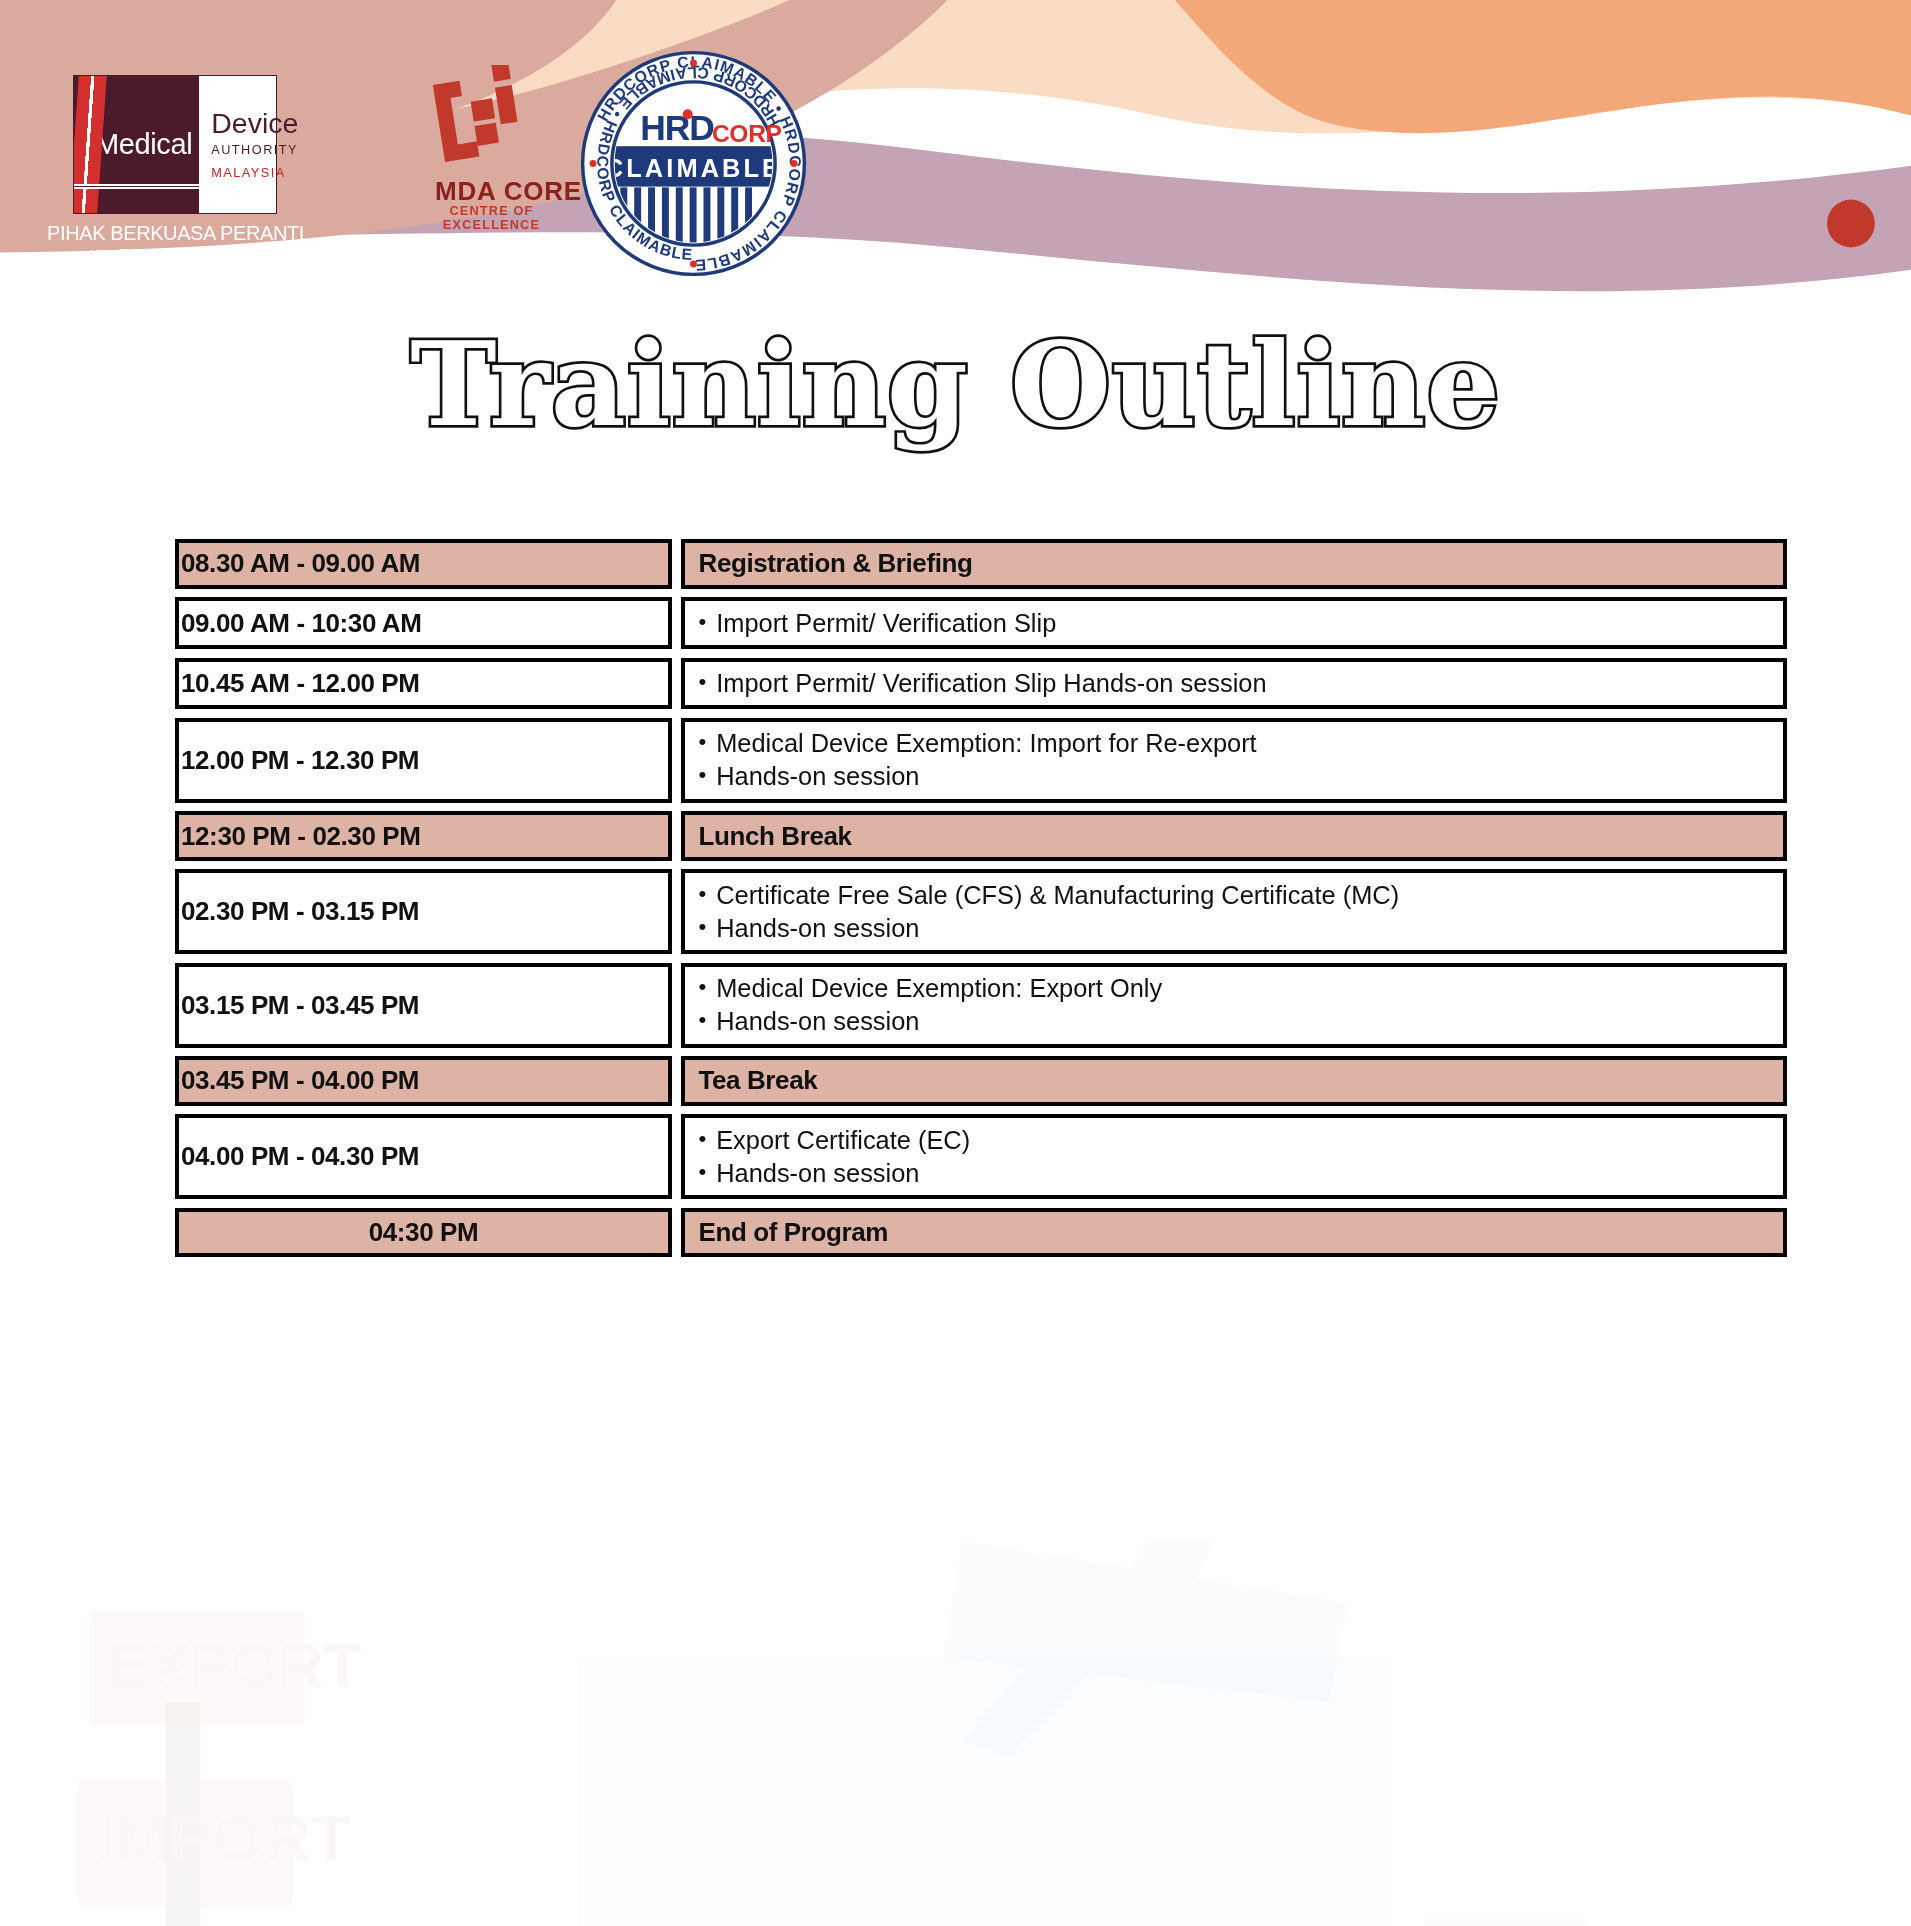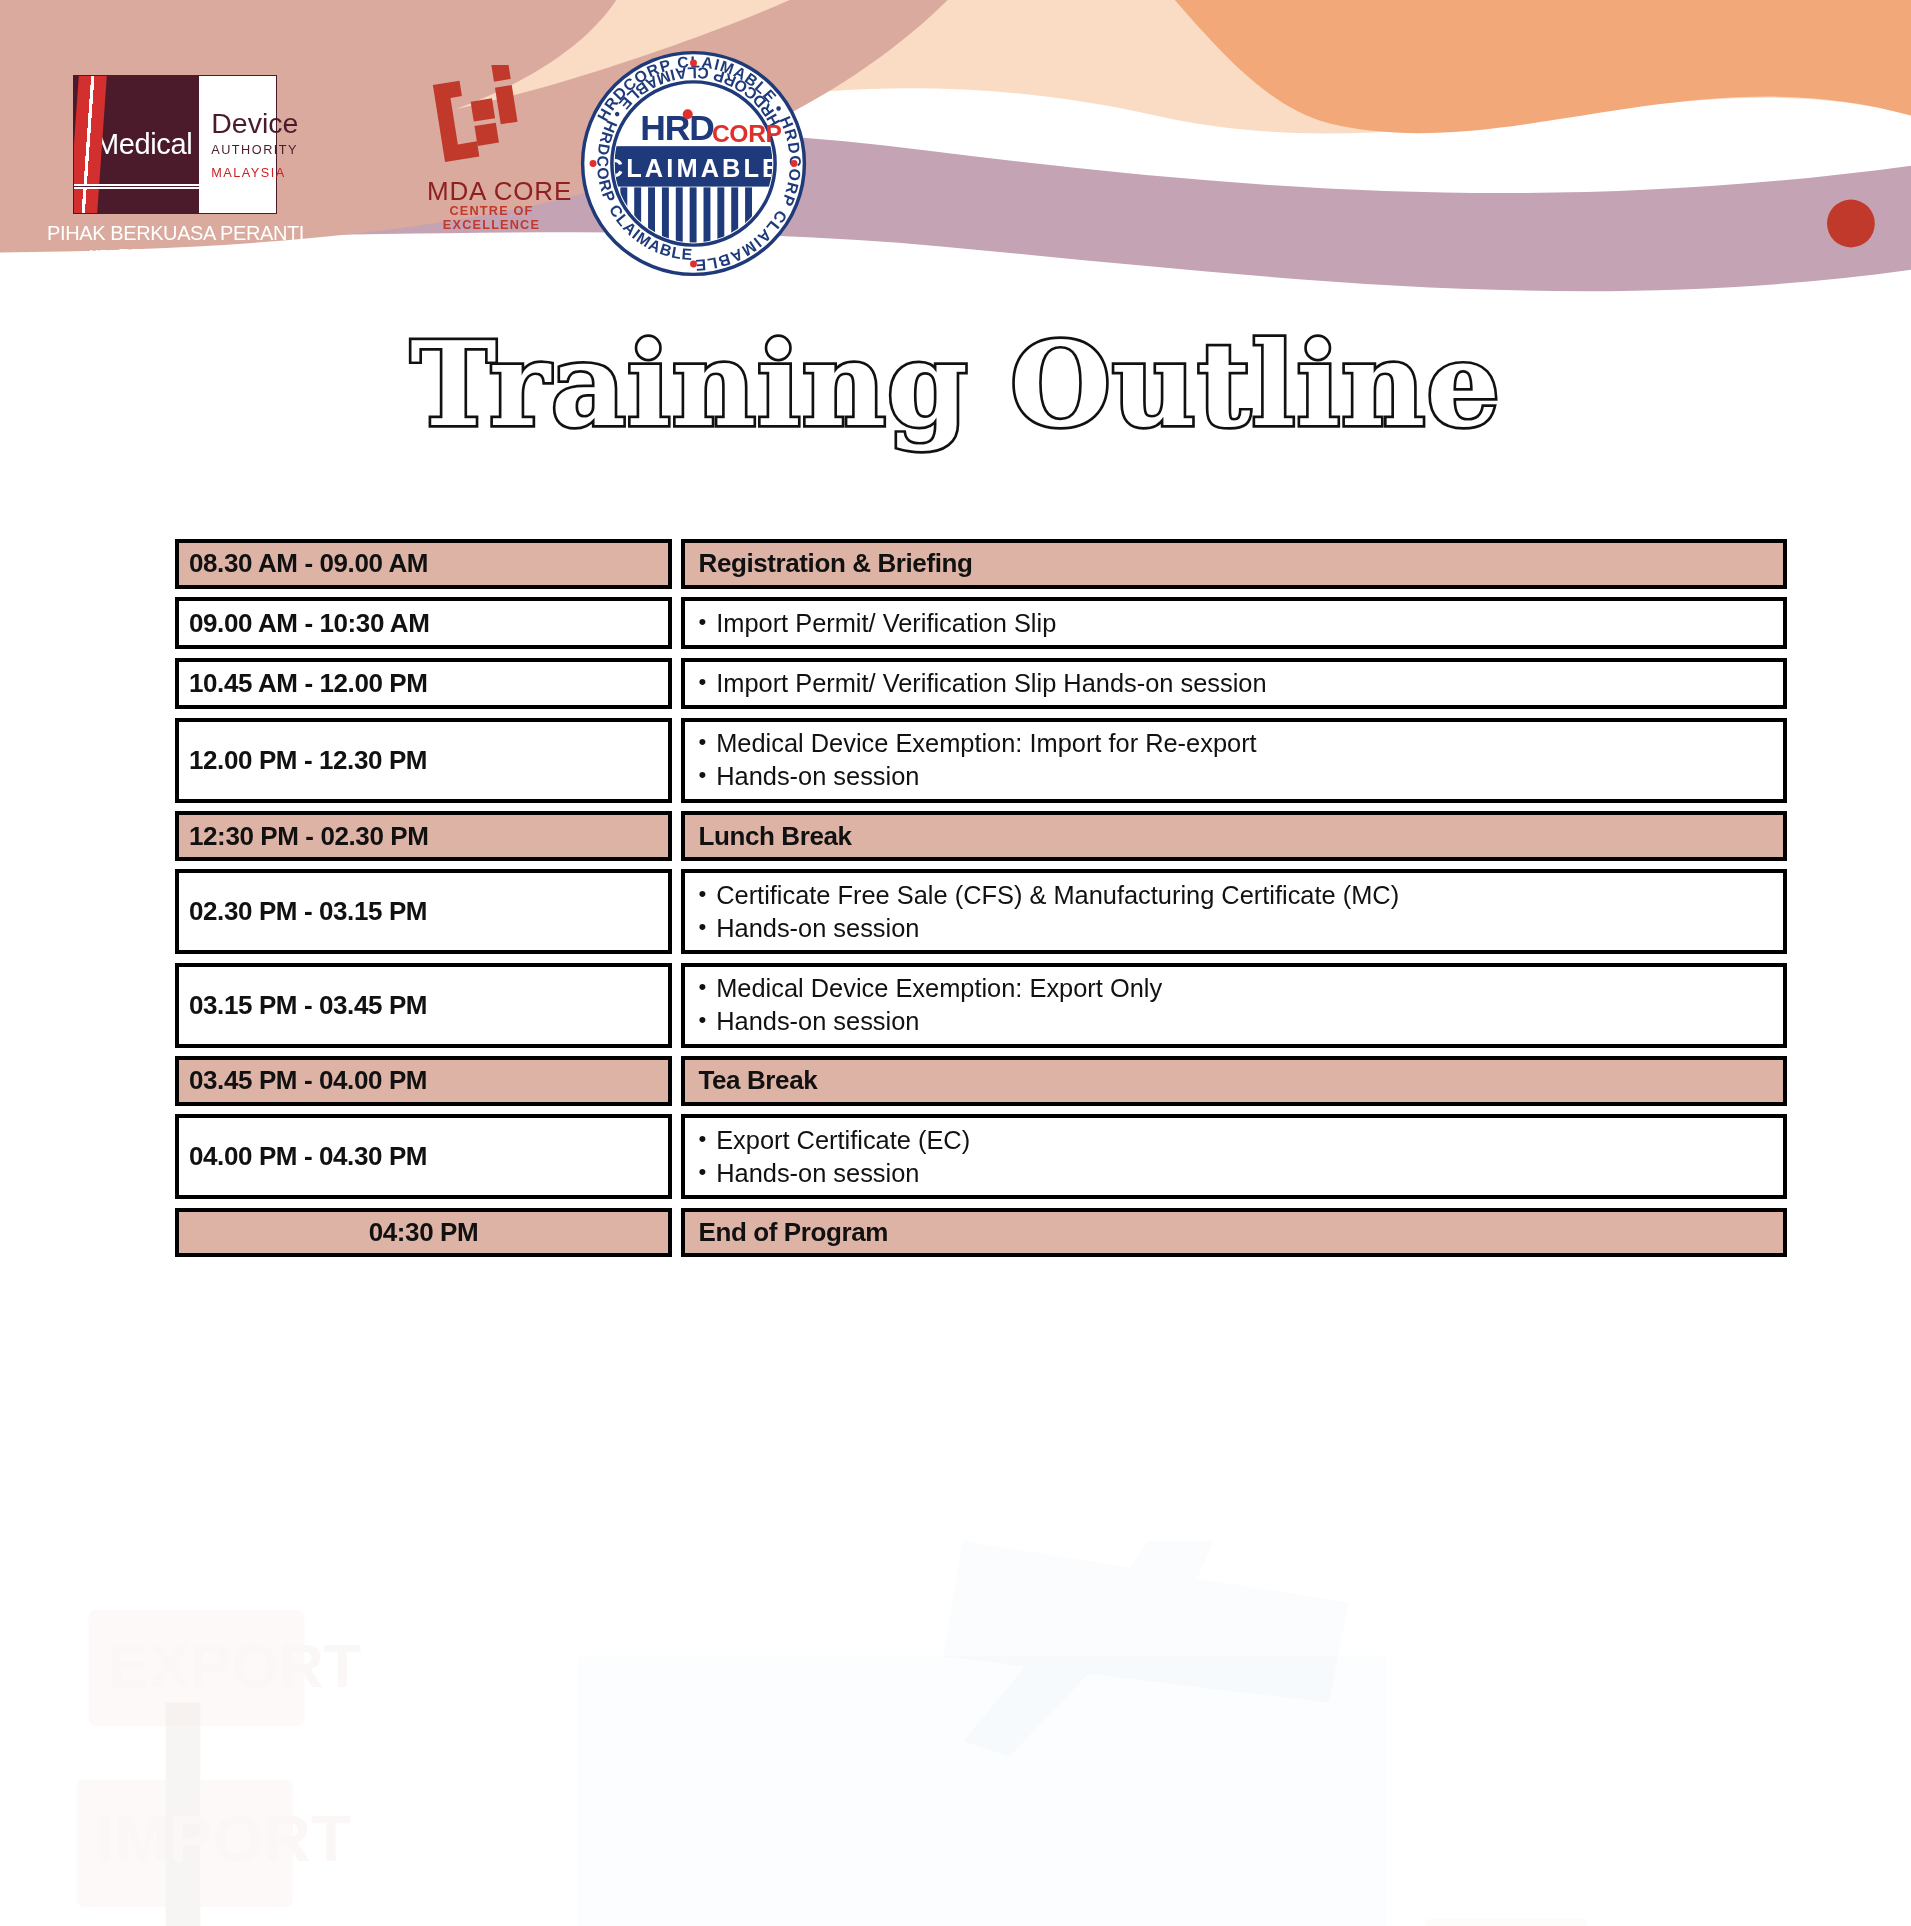--- a/index.html
+++ b/index.html
@@ -39,40 +39,40 @@
   .mda-auth{color:#4b1b2c;font-size:12.7px;letter-spacing:1.5px;margin-top:5.4px;}
   .mda-my{color:#cc2027;font-size:12.7px;letter-spacing:1.5px;margin-top:8.5px;}
   .mda-cap1{position:absolute;left:0;top:222px;width:351px;text-align:center;color:#fff;
             font-size:20px;font-weight:normal;letter-spacing:-0.4px;}
   .mda-cap2{position:absolute;left:0;top:247px;width:351px;text-align:right;color:#fff;
             font-size:14px;font-weight:bold;letter-spacing:0px;}
 
   
   .core{position:absolute;left:401px;top:65px;width:181px;height:162px;}
   .core-mark{position:absolute;left:23px;top:0;width:112px;height:108px;}
-  .core-t1{position:absolute;left:8px;top:111px;width:181px;text-align:center;color:#8e2020;
-           font-size:26px;font-weight:normal;letter-spacing:0.8px;font-family:"Liberation Sans",sans-serif;}
+  .core-t1{position:absolute;left:17px;top:111px;width:181px;text-align:center;color:#8e2020;
+           font-size:26px;font-weight:bold;letter-spacing:0.8px;font-family:"Liberation Sans",sans-serif;}
   .core-t2{position:absolute;left:0;top:139px;width:181px;text-align:center;color:#c0392b;
            font-size:12.7px;font-weight:bold;letter-spacing:1.2px;}
 
   
   .hrd{position:absolute;left:578px;top:48px;width:231px;height:231px;}
   .hrd svg{display:block;width:100%;height:100%;}
 
   
   .title{position:absolute;left:0;top:326px;width:1911px;text-align:center;
          font-family:"DejaVu Serif",serif;font-size:116px;font-weight:bold;
          color:#ffffff;line-height:1;letter-spacing:0.8px;
          -webkit-text-stroke:5.4px #111111;paint-order:stroke fill;}
 
   
   .sched{position:absolute;left:175px;top:539px;width:1612px;}
   .row{display:flex;margin-bottom:8.5px;}
   .c-time{width:497px;border:4.2px solid #000;box-sizing:border-box;
-          display:flex;align-items:center;padding:0 10px;
+          display:flex;align-items:center;padding:0 2px;
           font-size:26px;font-weight:bold;color:#111;background:#fff;letter-spacing:-0.4px;}
   .c-time.center{justify-content:center;padding:0;}
   .c-gap{width:8.5px;}
   .c-desc{flex:1;border:4.2px solid #000;box-sizing:border-box;
           display:flex;flex-direction:column;justify-content:center;
           padding:5.4px 14px;background:#fff;}
   .row.hl .c-time,.row.hl .c-desc{background:#ddb3a6;}
   .plain{font-size:26px;font-weight:bold;color:#111;letter-spacing:-0.4px;}
   .bul{font-size:25.4px;color:#111;line-height:1.30;display:flex;align-items:flex-start;}
   .bul .dot{display:inline-block;min-width:17.7px;font-size:22.3px;line-height:1.35;}

